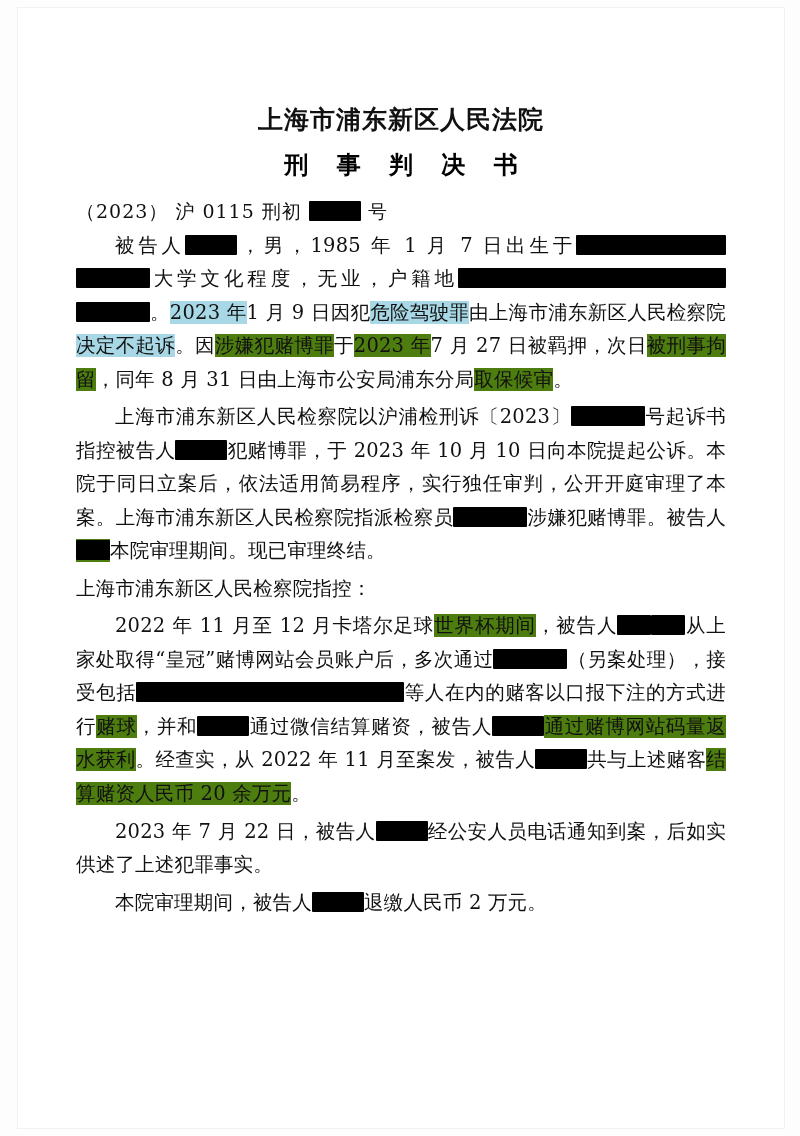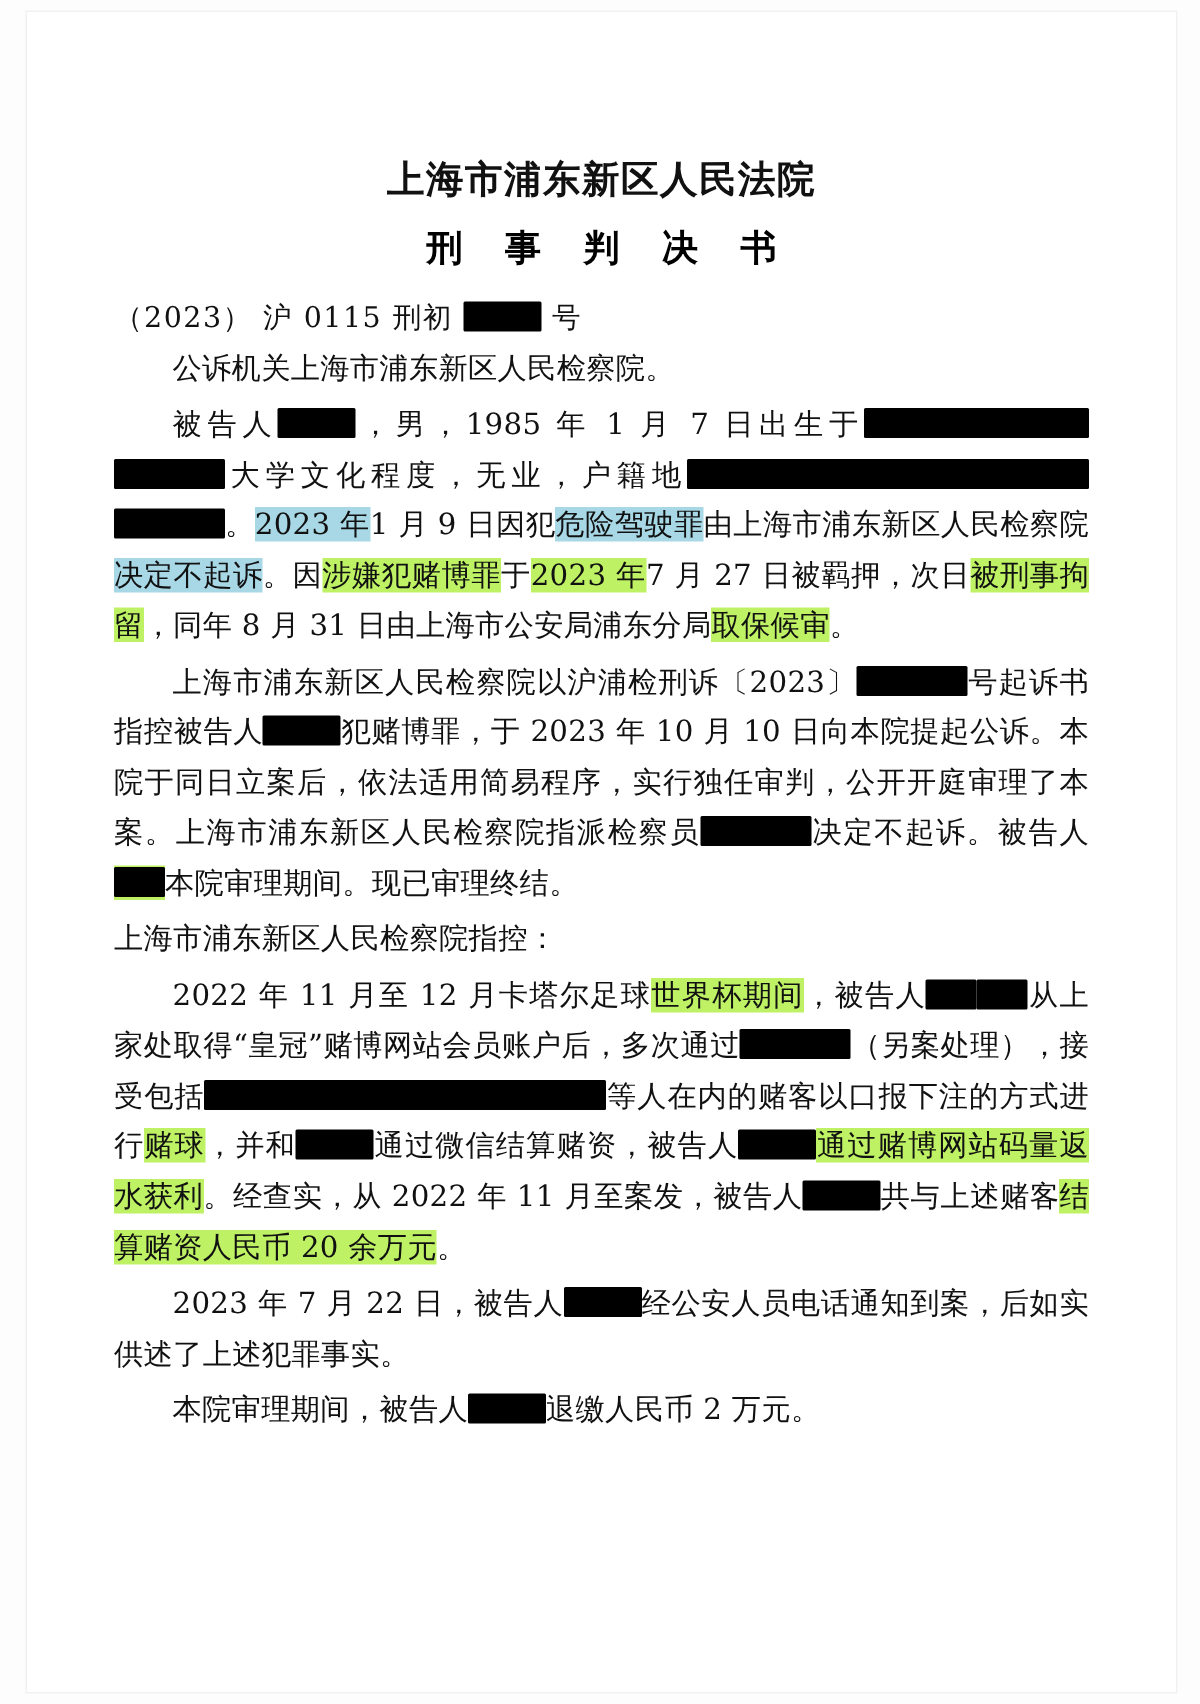--- a/index.html
+++ b/index.html
@@ -73,50 +73,47 @@
     color: transparent;
     border-radius: 1px;
     vertical-align: -3px;
     user-select: none;
   }
   .r-xs { width: 34px; height: 20px; }
   .r-s  { width: 52px; height: 20px; }
   .r-m  { width: 74px; height: 20px; }
   .r-xl { width: 150px; height: 20px; }
   .r-w  { width: 268px; height: 20px; }
-  .hl-y { background: #bef264; }
+  .hl-y { background: #4d7c0f; }
   .hl-b { background: #a8d8e6; }
   .hl-y .redact { background: #000; }
 </style>
 </head>
 <body>
 
 <div class="page">
   <div class="paper">
 
     <div class="doc-title">上海市浦东新区人民法院</div>
     <div class="doc-subtitle">刑 事 判 决 书</div>
 
     <div class="case-no">
       <span>（2023）</span>
       <span>沪 0115 刑初</span>
       <span class="redact r-s"></span>
       <span>号</span>
     </div>
 
-    <p class="body-text indent">
-      <span>公诉机关上海市浦东新区人民检察院。</span>
-    </p>
 
     <p class="body-text indent">
       <span>被告人</span><span class="redact r-s"></span><span>，男，1985 年 1 月 7 日出生于</span><span class="redact r-xl"></span><span class="redact r-m"></span><span>大学文化程度，无业，户籍地</span><span class="redact r-w"></span><span class="redact r-m"></span><span>。</span><span class="hl-b">2023 年</span><span>1 月 9 日因犯</span><span class="hl-b">危险驾驶罪</span><span>由上海市浦东新区人民检察院</span><span class="hl-b">决定不起诉</span><span>。因</span><span class="hl-y">涉嫌犯赌博罪</span><span>于</span><span class="hl-y">2023 年</span><span>7 月 27 日被羁押，次日</span><span class="hl-y">被刑事拘留</span><span>，同年 8 月 31 日由上海市公安局浦东分局</span><span class="hl-y">取保候审</span><span>。</span>
     </p>
 
     <p class="body-text indent">
-      <span>上海市浦东新区人民检察院以沪浦检刑诉〔2023〕</span><span class="redact r-m"></span><span>号起诉书指控被告人</span><span class="redact r-s"></span><span>犯赌博罪，于 2023 年 10 月 10 日向本院提起公诉。本院于同日立案后，依法适用简易程序，实行独任审判，公开开庭审理了本案。上海市浦东新区人民检察院指派检察员</span><span class="redact r-m"></span><span>决定不起诉。被告人</span><span class="hl-y"><span class="redact r-xs"></span></span><span>本院审理期间。现已审理终结。</span>
+      <span>上海市浦东新区人民检察院以沪浦检刑诉〔2023〕</span><span class="redact r-m"></span><span>号起诉书指控被告人</span><span class="redact r-s"></span><span>犯赌博罪，于 2023 年 10 月 10 日向本院提起公诉。本院于同日立案后，依法适用简易程序，实行独任审判，公开开庭审理了本案。上海市浦东新区人民检察院指派检察员</span><span class="redact r-m"></span><span>涉嫌犯赌博罪。被告人</span><span class="hl-y"><span class="redact r-xs"></span></span><span>本院审理期间。现已审理终结。</span>
     </p>
 
     <p class="body-text">
       <span>上海市浦东新区人民检察院指控：</span>
     </p>
 
     <p class="body-text indent">
       <span>2022 年 11 月至 12 月卡塔尔足球</span><span class="hl-y">世界杯期间</span><span>，被告人</span><span class="redact r-xs"></span><span class="redact r-xs"></span><span>从上家处取得“皇冠”赌博网站会员账户后，多次通过</span><span class="redact r-m"></span><span>（另案处理），接受包括</span><span class="redact r-w"></span><span>等人在内的赌客以口报下注的方式进行</span><span class="hl-y">赌球</span><span>，并和</span><span class="redact r-s"></span><span>通过微信结算赌资，被告人</span><span class="redact r-s"></span><span class="hl-y">通过赌博网站码量返水获利</span><span>。经查实，从 2022 年 11 月至案发，被告人</span><span class="redact r-s"></span><span>共与上述赌客</span><span class="hl-y">结算赌资人民币 20 余万元</span><span>。</span>
     </p>
 

